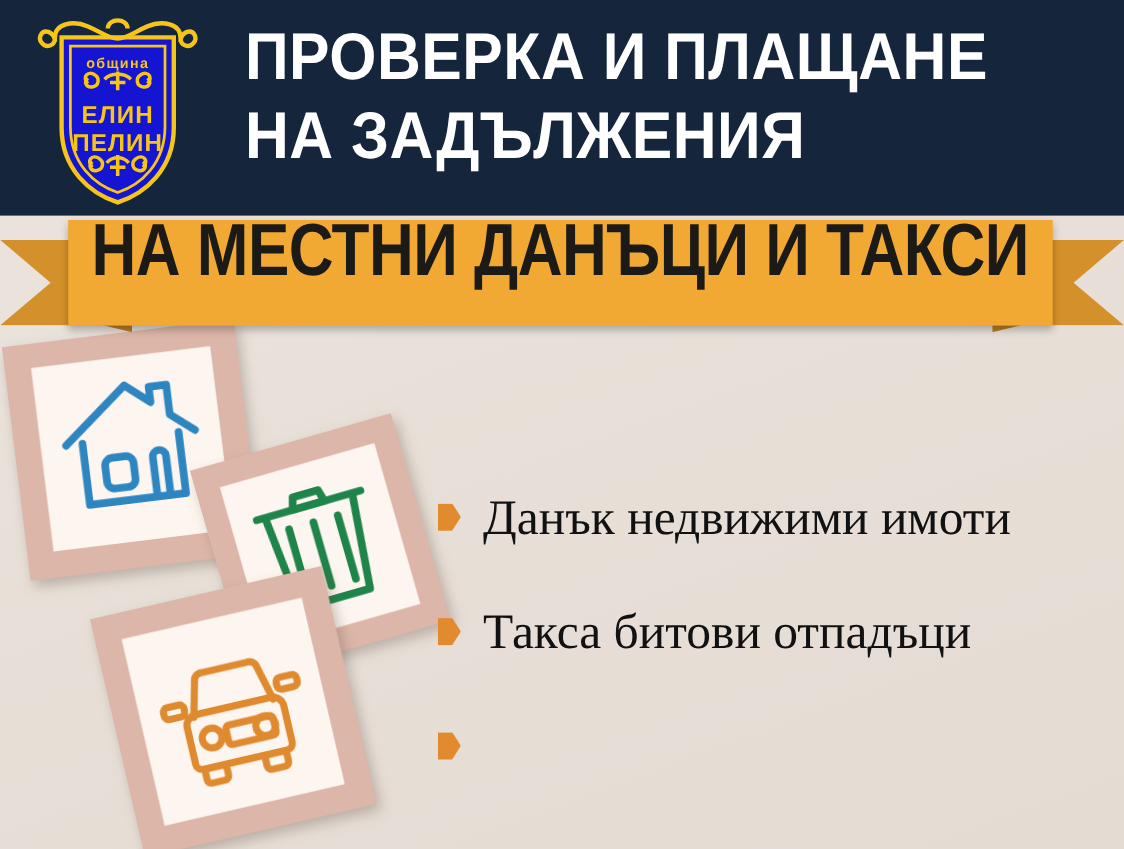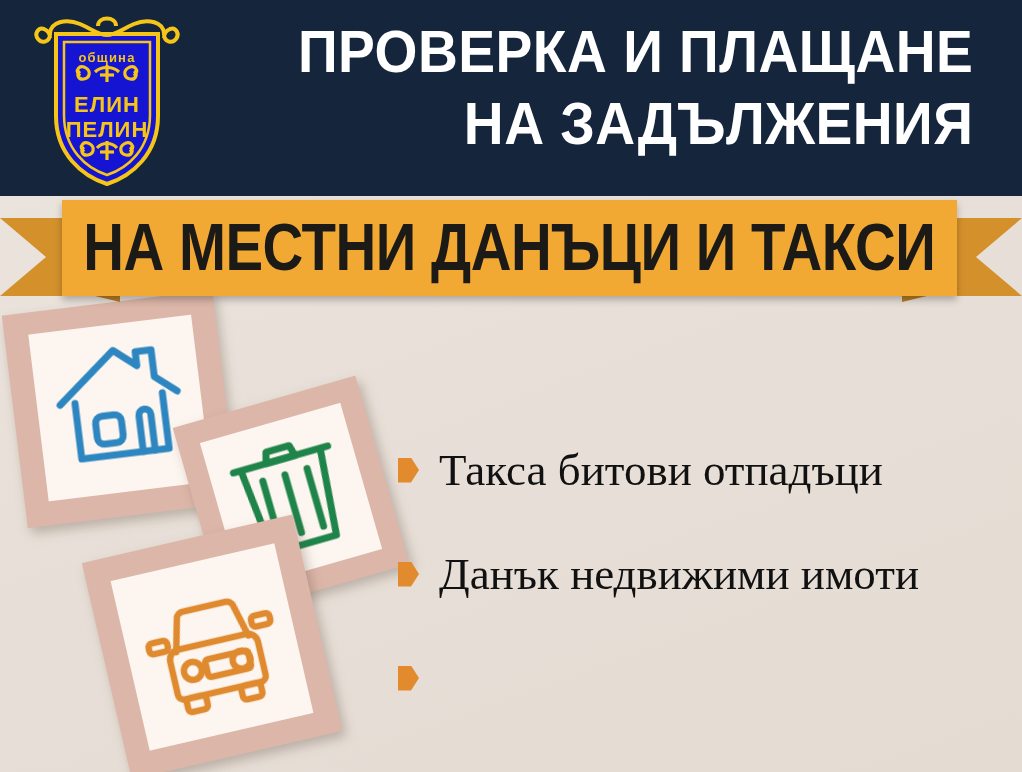--- a/index.html
+++ b/index.html
@@ -42,21 +42,21 @@
     width: 158px;
     height: 182px;
   }
   .crest svg { display: block; width: 158px; height: 182px; }
 
   .title-block {
     position: absolute;
     left: 190px;
     top: 16px;
     width: 816px;
-    text-align: right;
+    text-align: left;
   }
   .title-line {
     color: #ffffff;
     font-family: "Liberation Sans", sans-serif;
     font-weight: bold;
     font-size: 60px;
     line-height: 72px;
     letter-spacing: 0.5px;
     white-space: nowrap;
     transform: scaleX(0.92);
@@ -99,21 +99,20 @@
 
   .ribbon-band {
     position: absolute;
     left: 62px;
     top: 0;
     width: 895px;
     height: 96px;
     background: #f2a933;
     box-shadow: 0 4px 7px rgba(0,0,0,0.26);
     display: flex;
-    align-items: center;
     justify-content: center;
   }
   .ribbon-text {
     color: #1c1a16;
     font-family: "Liberation Sans", sans-serif;
     font-weight: bold;
     font-size: 60px;
     line-height: 60px;
     letter-spacing: -0.5px;
     white-space: nowrap;
@@ -403,24 +402,24 @@
           <rect x="46" y="94" width="19" height="11" rx="4"></rect>
           <rect x="152" y="90" width="19" height="11" rx="4"></rect>
         </g>
       </svg>
     </div>
   </div>
 
   <div class="list">
     <div class="list-item">
       <span class="bullet"></span>
-      <span class="list-label">Такса битови отпадъци</span>
+      <span class="list-label">Данък недвижими имоти</span>
     </div>
     <div class="list-item">
       <span class="bullet"></span>
-      <span class="list-label">Данък недвижими имоти</span>
+      <span class="list-label">Такса битови отпадъци</span>
     </div>
     <div class="list-item">
       <span class="bullet"></span>
     </div>
   </div>
 
 </div>
 
 </body></html>

